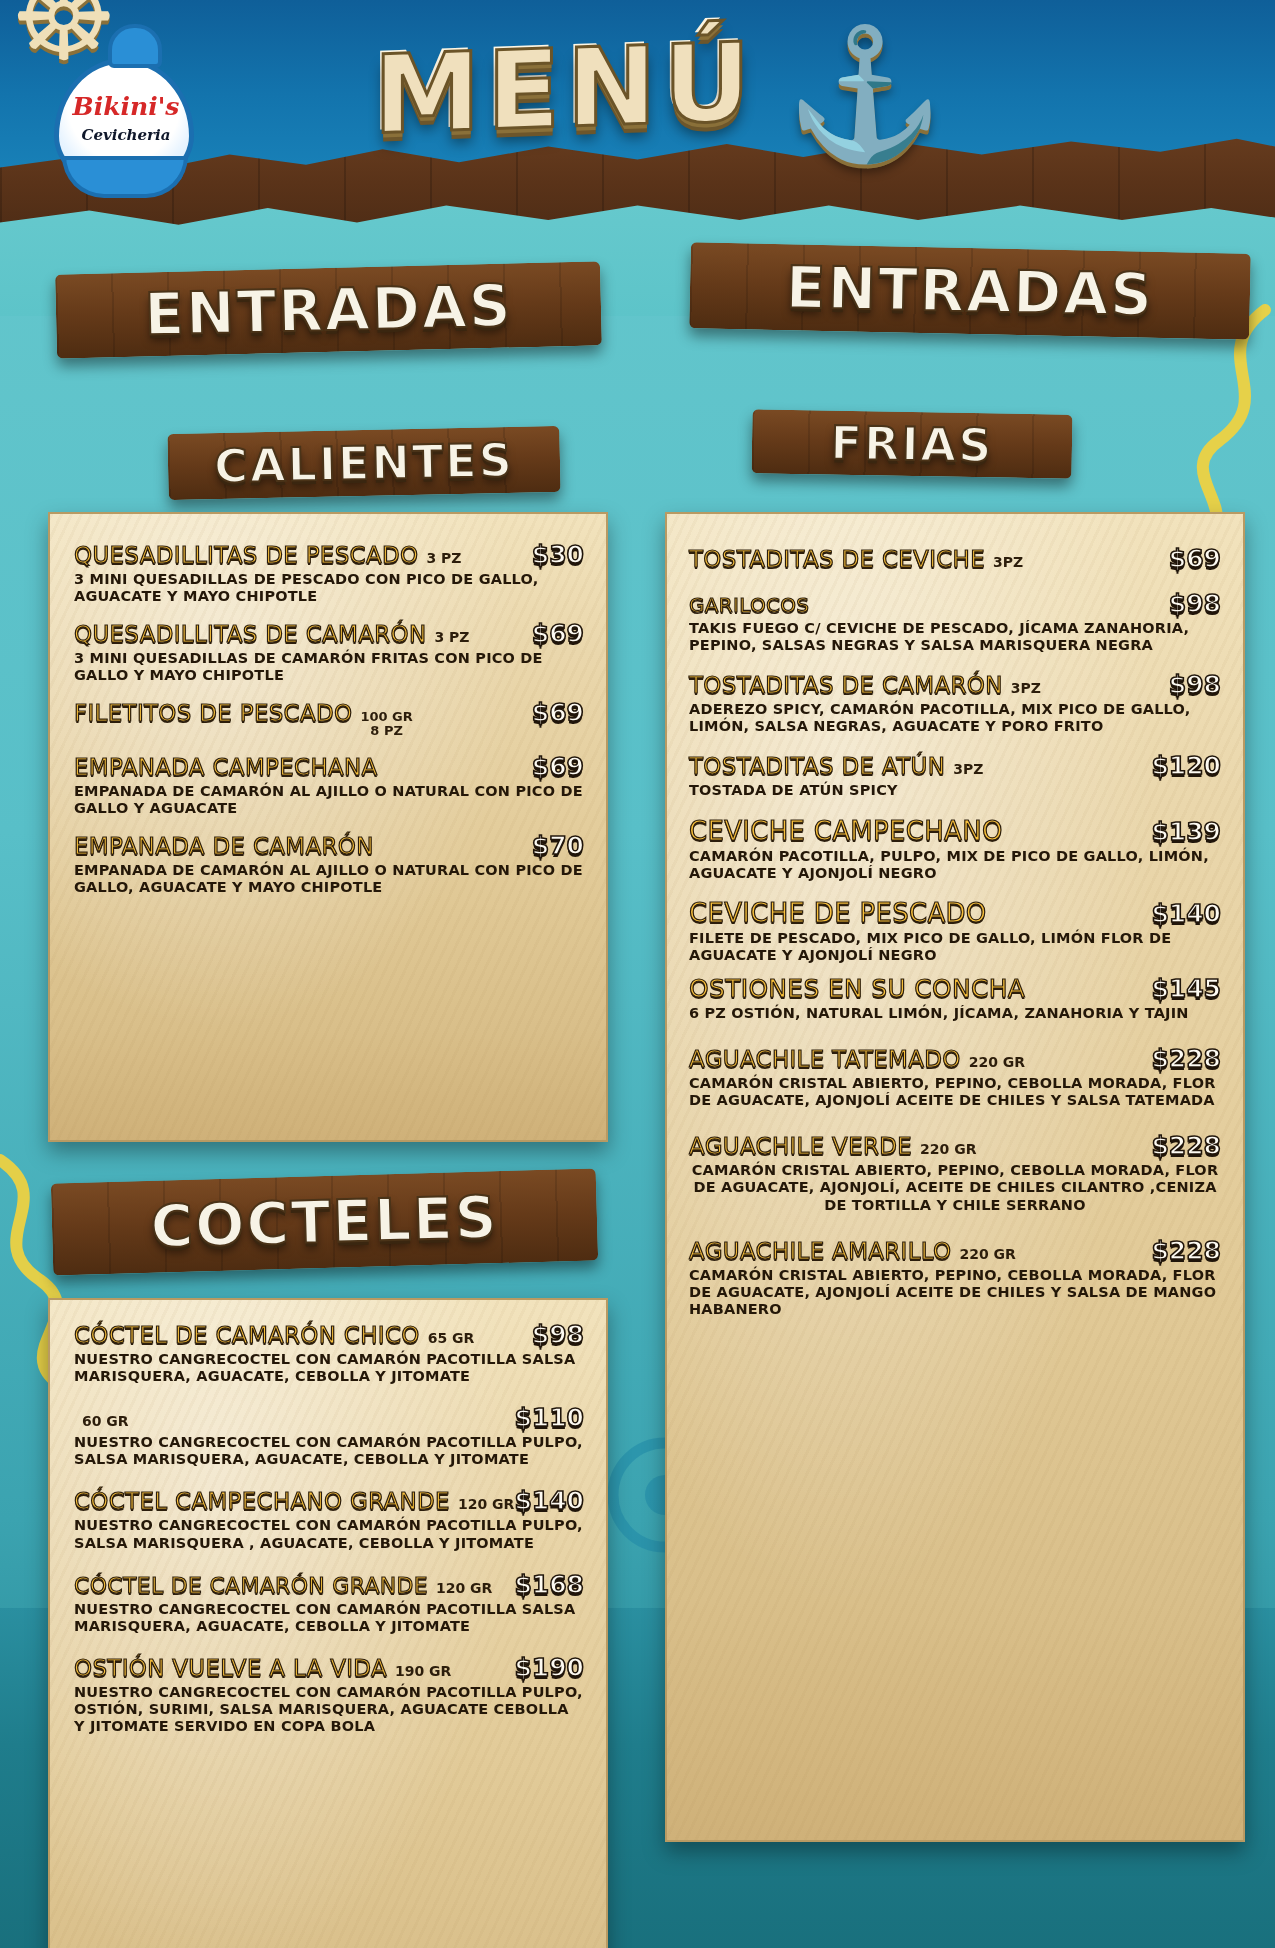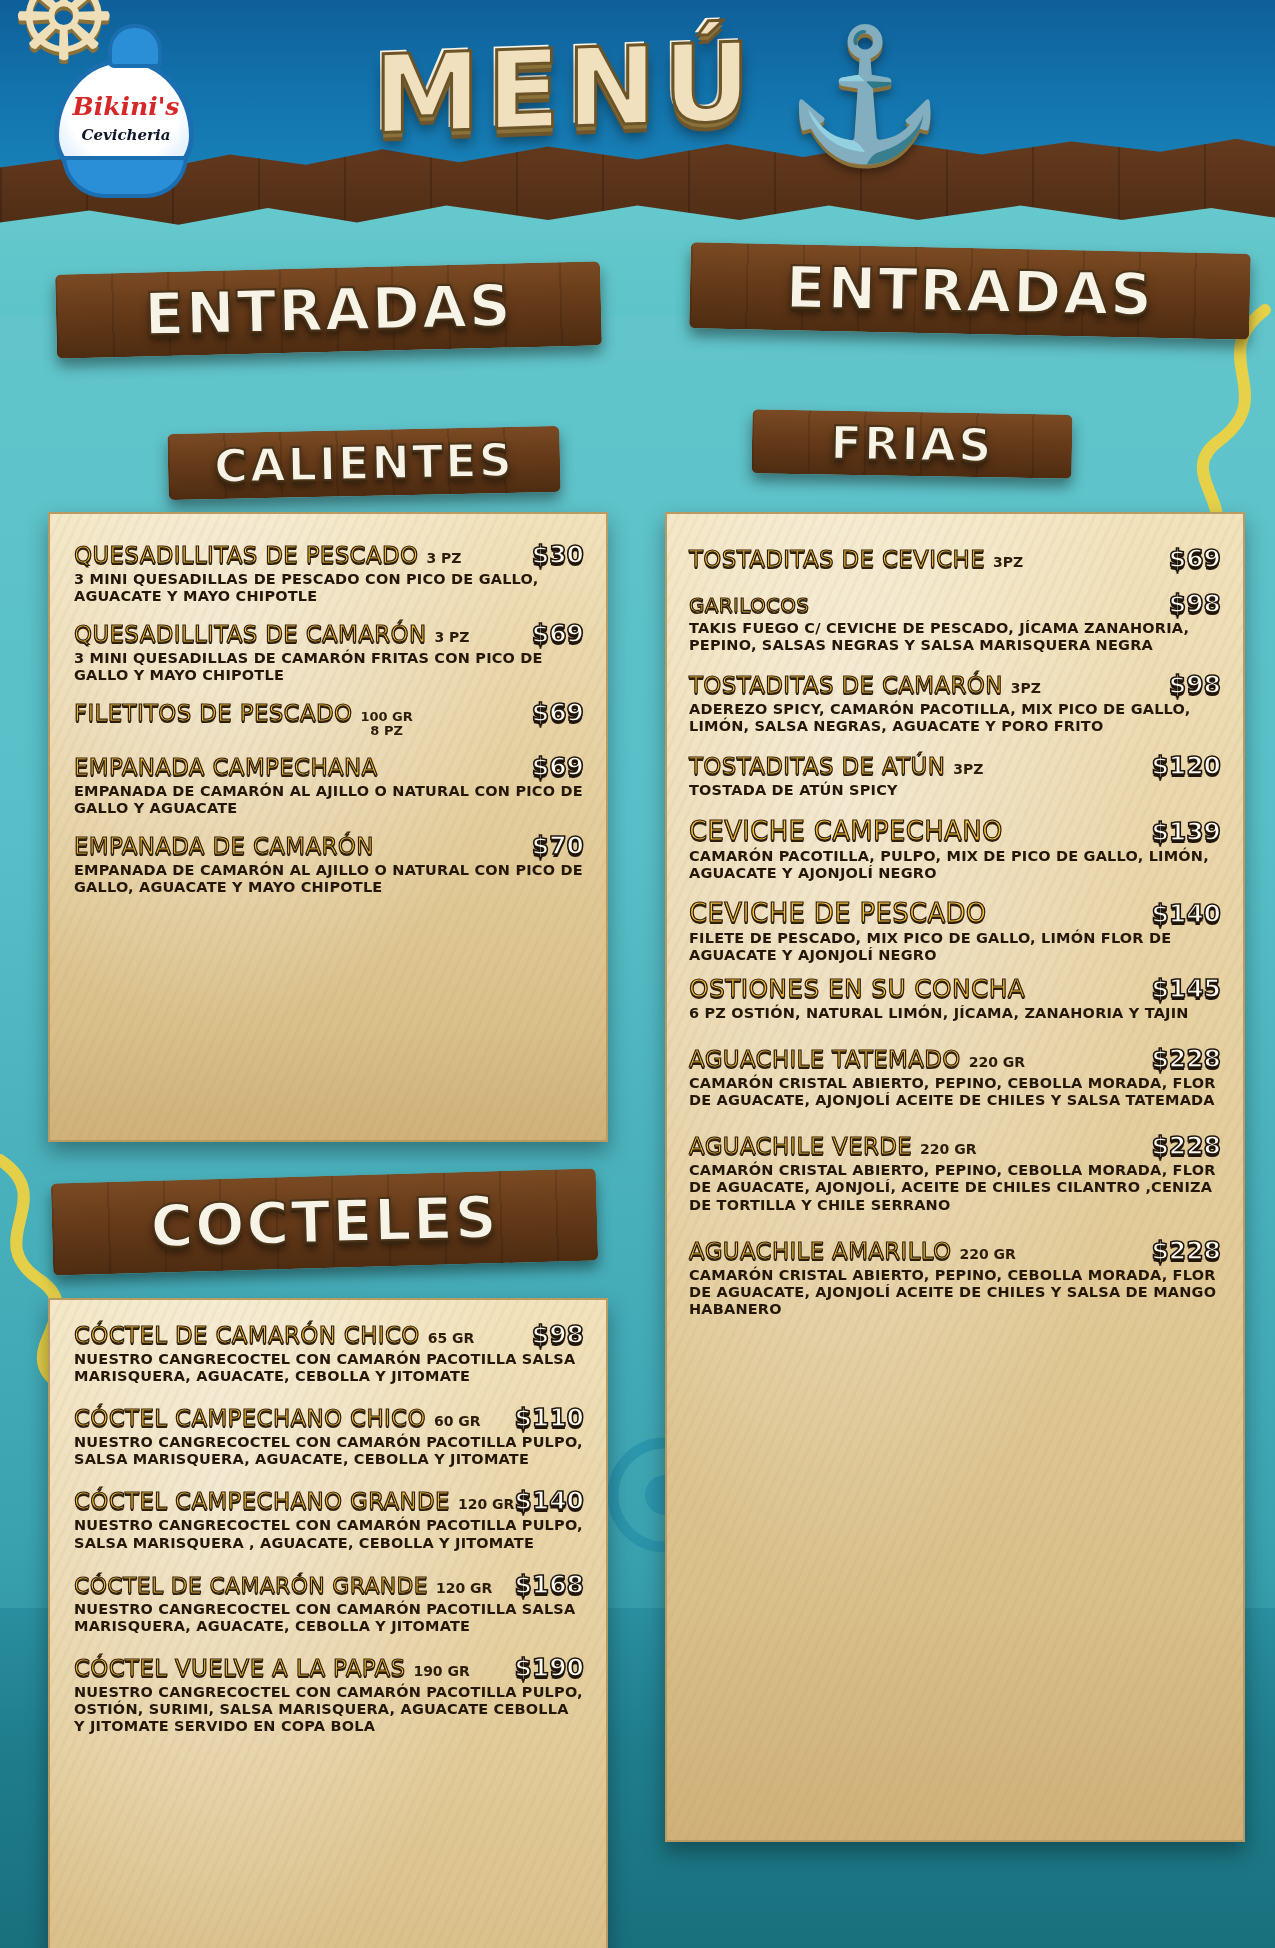--- a/index.html
+++ b/index.html
@@ -269,21 +269,20 @@
       <div class="item-head">
         <span class="item-name">CÓCTEL DE CAMARÓN CHICO</span>
         <span class="item-qty">65 GR</span>
         <span class="item-price">$98</span>
       </div>
       <div class="item-desc">NUESTRO CANGRECOCTEL CON CAMARÓN PACOTILLA SALSA MARISQUERA, AGUACATE, CEBOLLA Y JITOMATE</div>
     </div>
 
     <div class="item" style="margin-bottom:18px;">
       <div class="item-head">
-        <span class="item-name">CÓCTEL CAMPECHANO CHICO</span>
         <span class="item-qty">60 GR</span>
         <span class="item-price">$110</span>
       </div>
       <div class="item-desc">NUESTRO CANGRECOCTEL CON CAMARÓN PACOTILLA PULPO, SALSA MARISQUERA, AGUACATE, CEBOLLA Y JITOMATE</div>
     </div>
 
     <div class="item" style="margin-bottom:18px;">
       <div class="item-head">
         <span class="item-name">CÓCTEL CAMPECHANO GRANDE</span>
         <span class="item-qty">120 GR</span>
@@ -296,21 +295,21 @@
       <div class="item-head">
         <span class="item-name" style="font-size:22px;">CÓCTEL DE CAMARÓN GRANDE</span>
         <span class="item-qty">120 GR</span>
         <span class="item-price">$168</span>
       </div>
       <div class="item-desc">NUESTRO CANGRECOCTEL CON CAMARÓN PACOTILLA SALSA MARISQUERA, AGUACATE, CEBOLLA Y JITOMATE</div>
     </div>
 
     <div class="item">
       <div class="item-head">
-        <span class="item-name">CÓCTEL VUELVE A LA PAPAS</span>
+        <span class="item-name">OSTIÓN VUELVE A LA VIDA</span>
         <span class="item-qty">190 GR</span>
         <span class="item-price">$190</span>
       </div>
       <div class="item-desc">NUESTRO CANGRECOCTEL CON CAMARÓN PACOTILLA PULPO, OSTIÓN, SURIMI, SALSA MARISQUERA, AGUACATE CEBOLLA Y JITOMATE SERVIDO EN COPA BOLA</div>
     </div>
 
   </div>
 </div>
 
 <div class="sign" style="left:690px; top:248px; width:560px; height:86px; transform:rotate(1.2deg);">
@@ -387,21 +386,21 @@
 
     <div class="item" style="margin-bottom:22px;">
       <div class="item-head">
         <span class="item-name">AGUACHILE TATEMADO</span>
         <span class="item-qty">220 GR</span>
         <span class="item-price">$228</span>
       </div>
       <div class="item-desc">CAMARÓN CRISTAL ABIERTO, PEPINO, CEBOLLA MORADA, FLOR DE AGUACATE, AJONJOLÍ ACEITE DE CHILES Y SALSA TATEMADA</div>
     </div>
 
-    <div class="item" style="margin-bottom:22px;">
+    <div class="item" style="margin-bottom:22px;text-align:center;">
       <div class="item-head">
         <span class="item-name">AGUACHILE VERDE</span>
         <span class="item-qty">220 GR</span>
         <span class="item-price">$228</span>
       </div>
       <div class="item-desc">CAMARÓN CRISTAL ABIERTO, PEPINO, CEBOLLA MORADA, FLOR DE AGUACATE, AJONJOLÍ, ACEITE DE CHILES CILANTRO ,CENIZA DE TORTILLA Y CHILE SERRANO</div>
     </div>
 
     <div class="item">
       <div class="item-head">

